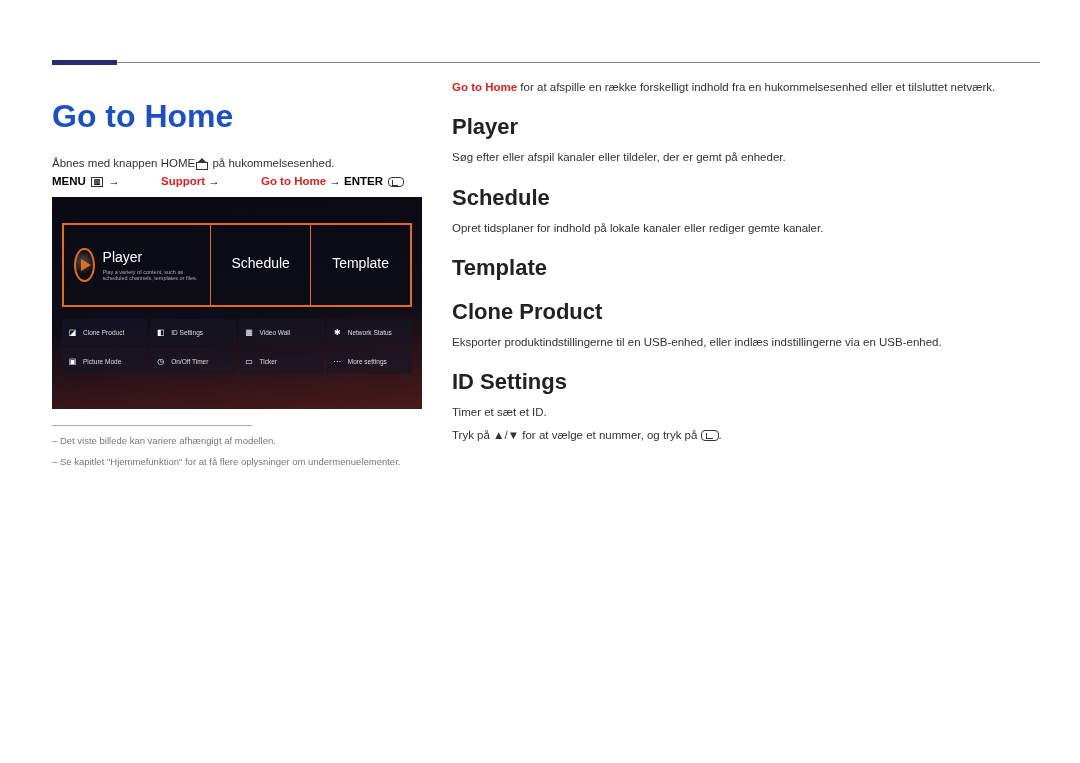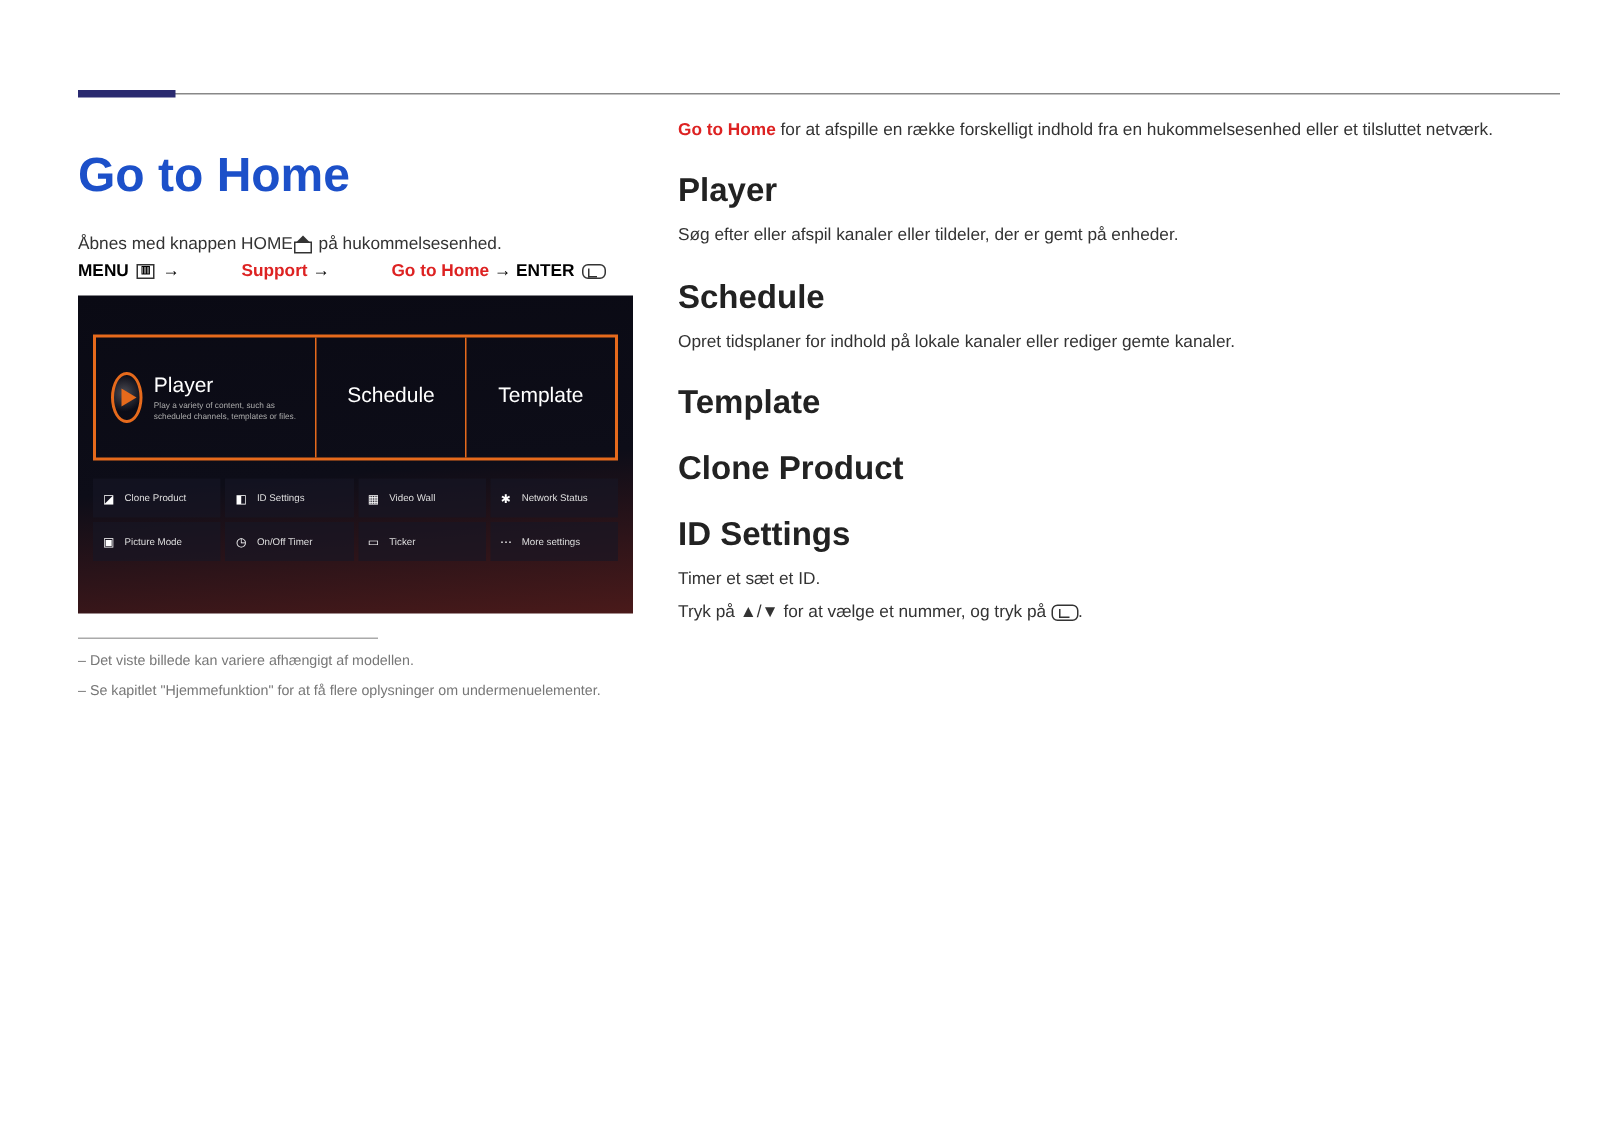--- a/index.html
+++ b/index.html
@@ -282,20 +282,21 @@
     <h2>Schedule</h2>
     <p>Opret tidsplaner for indhold på lokale kanaler eller rediger gemte kanaler.</p>
   </div>
 
   <div class="sec">
     <h2>Template</h2>
   </div>
 
   <div class="sec">
     <h2>Clone Product</h2>
+    <p>Eksporter produktindstillingerne til en USB-enhed, eller indlæs indstillingerne via en USB-enhed.</p>
   </div>
 
   <div class="sec">
     <h2>ID Settings</h2>
     <p>Timer et sæt et ID.</p>
     <p>
       <span>Tryk på </span><span>▲/▼</span><span> for at vælge et nummer, og tryk på </span><span class="enter-inline"></span><span>.</span>
     </p>
   </div>
 </div>

